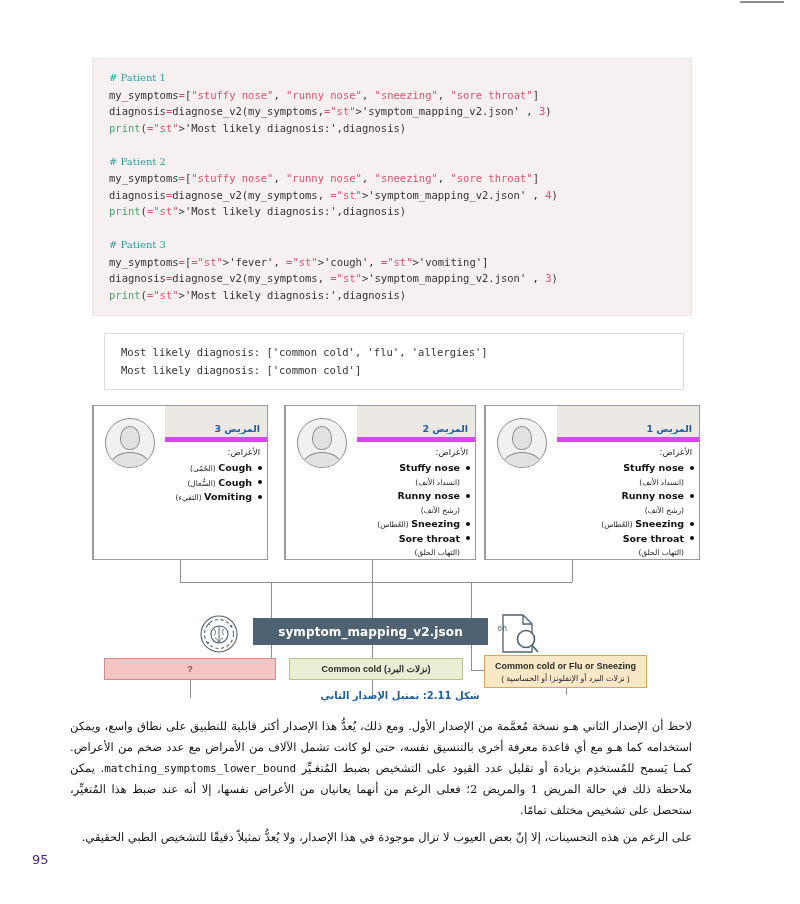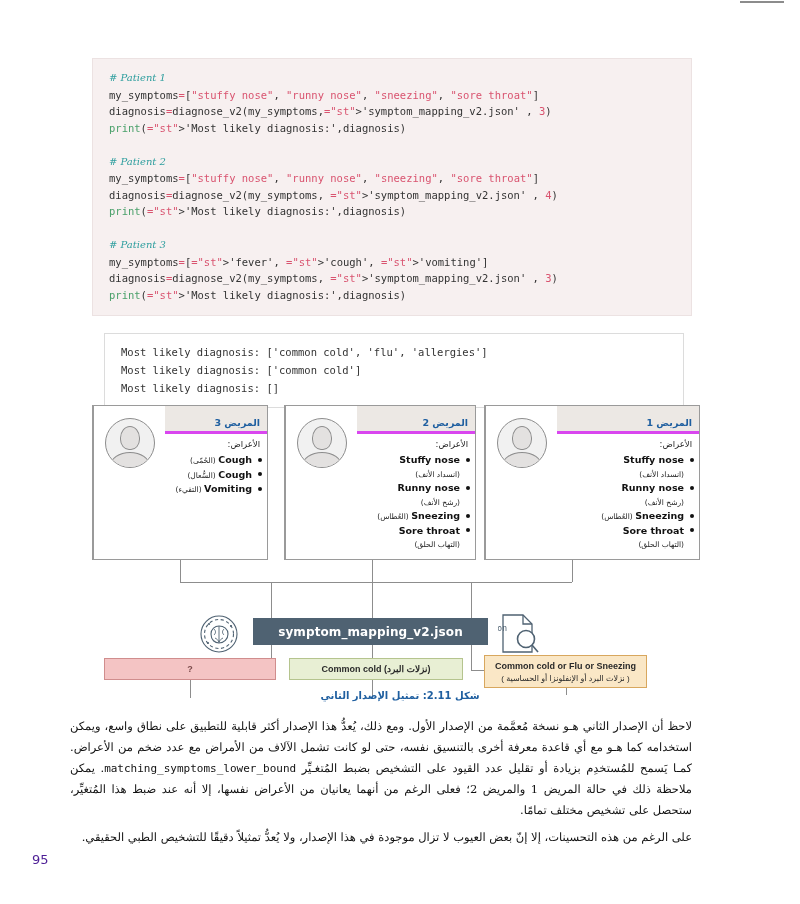--- a/index.html
+++ b/index.html
@@ -18,21 +18,21 @@
     position:absolute;left:92px;top:58px;width:600px;
     background:#f7f0f0;border:1px solid #ece2e2;
     padding:10px 0 12px 0;box-sizing:border-box;
   }
   .code-line{
     font-family:"DejaVu Sans Mono","Liberation Mono",monospace;
     font-size:10.5px;line-height:16.5px;white-space:pre;
     color:#333333;padding:0 16px;direction:ltr;text-align:left;
   }
   .code-line.blank{height:16.5px;}
-  .cm{color:#2e9e9e;font-style:italic;font-family:"DejaVu Serif",serif;font-size:10px;}
+  .cm{color:#2e9e9e;font-family:"DejaVu Serif",serif;font-size:10px;}
   .st{color:#d9536f;}
   .fn{color:#4aa06a;text-align:center;}
   .op{color:#d9536f;}
 
   
   .out-block{
     position:absolute;left:104px;top:333px;width:580px;
     background:#ffffff;border:1px solid #dcdcdc;
     padding:9px 0 10px 0;box-sizing:border-box;
   }
@@ -41,23 +41,23 @@
     font-size:10.5px;line-height:18px;white-space:pre;color:#333;
     padding:0 16px;direction:ltr;text-align:left;
   }
 
   
   .diagram{position:absolute;left:0;top:405px;width:800px;height:300px;}
 
   .pcard{position:absolute;top:0;height:155px;border:1px solid #9a9a9a;background:#fff;box-sizing:border-box;display:flex;flex-direction:row;}
   .pcard .avatar-col{width:72px;border-left:1px solid #9a9a9a;display:flex;align-items:flex-start;justify-content:center;padding-top:12px;box-sizing:border-box;}
   .pcard .body-col{flex:1;display:flex;flex-direction:column;box-sizing:border-box;}
-  .pcard-hd{background:#ece8e4;border-bottom:3px solid #d946ef;
+  .pcard-hd{background:#ece8e4;border-bottom:5px solid #d946ef;
     color:#1f5fa0;font-weight:bold;font-size:9.5px;
-    padding:11px 7px 3px 0;text-align:right;
+    padding:17px 7px 3px 0;text-align:right;
     font-family:"DejaVu Sans","Liberation Sans",sans-serif;}
   .pcard-sub{font-size:8.5px;color:#222;text-align:right;padding:5px 7px 2px 0;
     font-family:"DejaVu Sans","Liberation Sans",sans-serif;}
   .sym-list{list-style:none;margin:0;padding:2px 4px 0 4px;}
   .sym-list li{
     display:block;text-align:right;font-size:9px;line-height:13.5px;color:#111;
     position:relative;padding-right:11px;
   }
   .sym-list li .dot{position:absolute;right:1px;top:4.5px;width:4px;height:4px;border-radius:50%;background:#111;}
   .sym-en{font-weight:bold;font-size:9.5px;font-family:"DejaVu Sans","Liberation Sans",sans-serif;}
@@ -134,21 +134,20 @@
       <div class="code-line blank">&nbsp;</div>
       <div class="code-line"><span class="cm"># Patient 3</span></div>
       <div class="code-line">my_symptoms<span class="op">=</span>[<span class<span="" class="op">=</span><span class="st">"st"</span>&gt;'fever', <span class<span="" class="op">=</span><span class="st">"st"</span>&gt;'cough', <span class<span="" class="op">=</span><span class="st">"st"</span>&gt;'vomiting']</div>
       <div class="code-line">diagnosis<span class="op">=</span>diagnose_v2(my_symptoms, <span class<span="" class="op">=</span><span class="st">"st"</span>&gt;'symptom_mapping_v2.json' , <span class="st">3</span>)</div>
       <div class="code-line"><span class="fn">print</span>(<span class<span="" class="op">=</span><span class="st">"st"</span>&gt;'Most likely diagnosis:',diagnosis)</div>
     </div>
 
   <div class="out-block" id="out-block">
       <div class="out-line">Most likely diagnosis: ['common cold', 'flu', 'allergies']</div>
       <div class="out-line">Most likely diagnosis: ['common cold']</div>
-      <div class="out-line">Most likely diagnosis: []</div>
     </div>
 
   <div class="diagram">
 
     <div class="pcard" id="card-0" style="left:92px;width:176px;">
         <div class="body-col">
           <div class="pcard-hd">المريض 3</div>
           <div class="pcard-sub">الأعراض:</div>
           <ul class="sym-list">
             <li><span class="dot"></span><span class="sym-en">Cough</span> <span class="sym-ar">(الحُمّى)</span></li>

